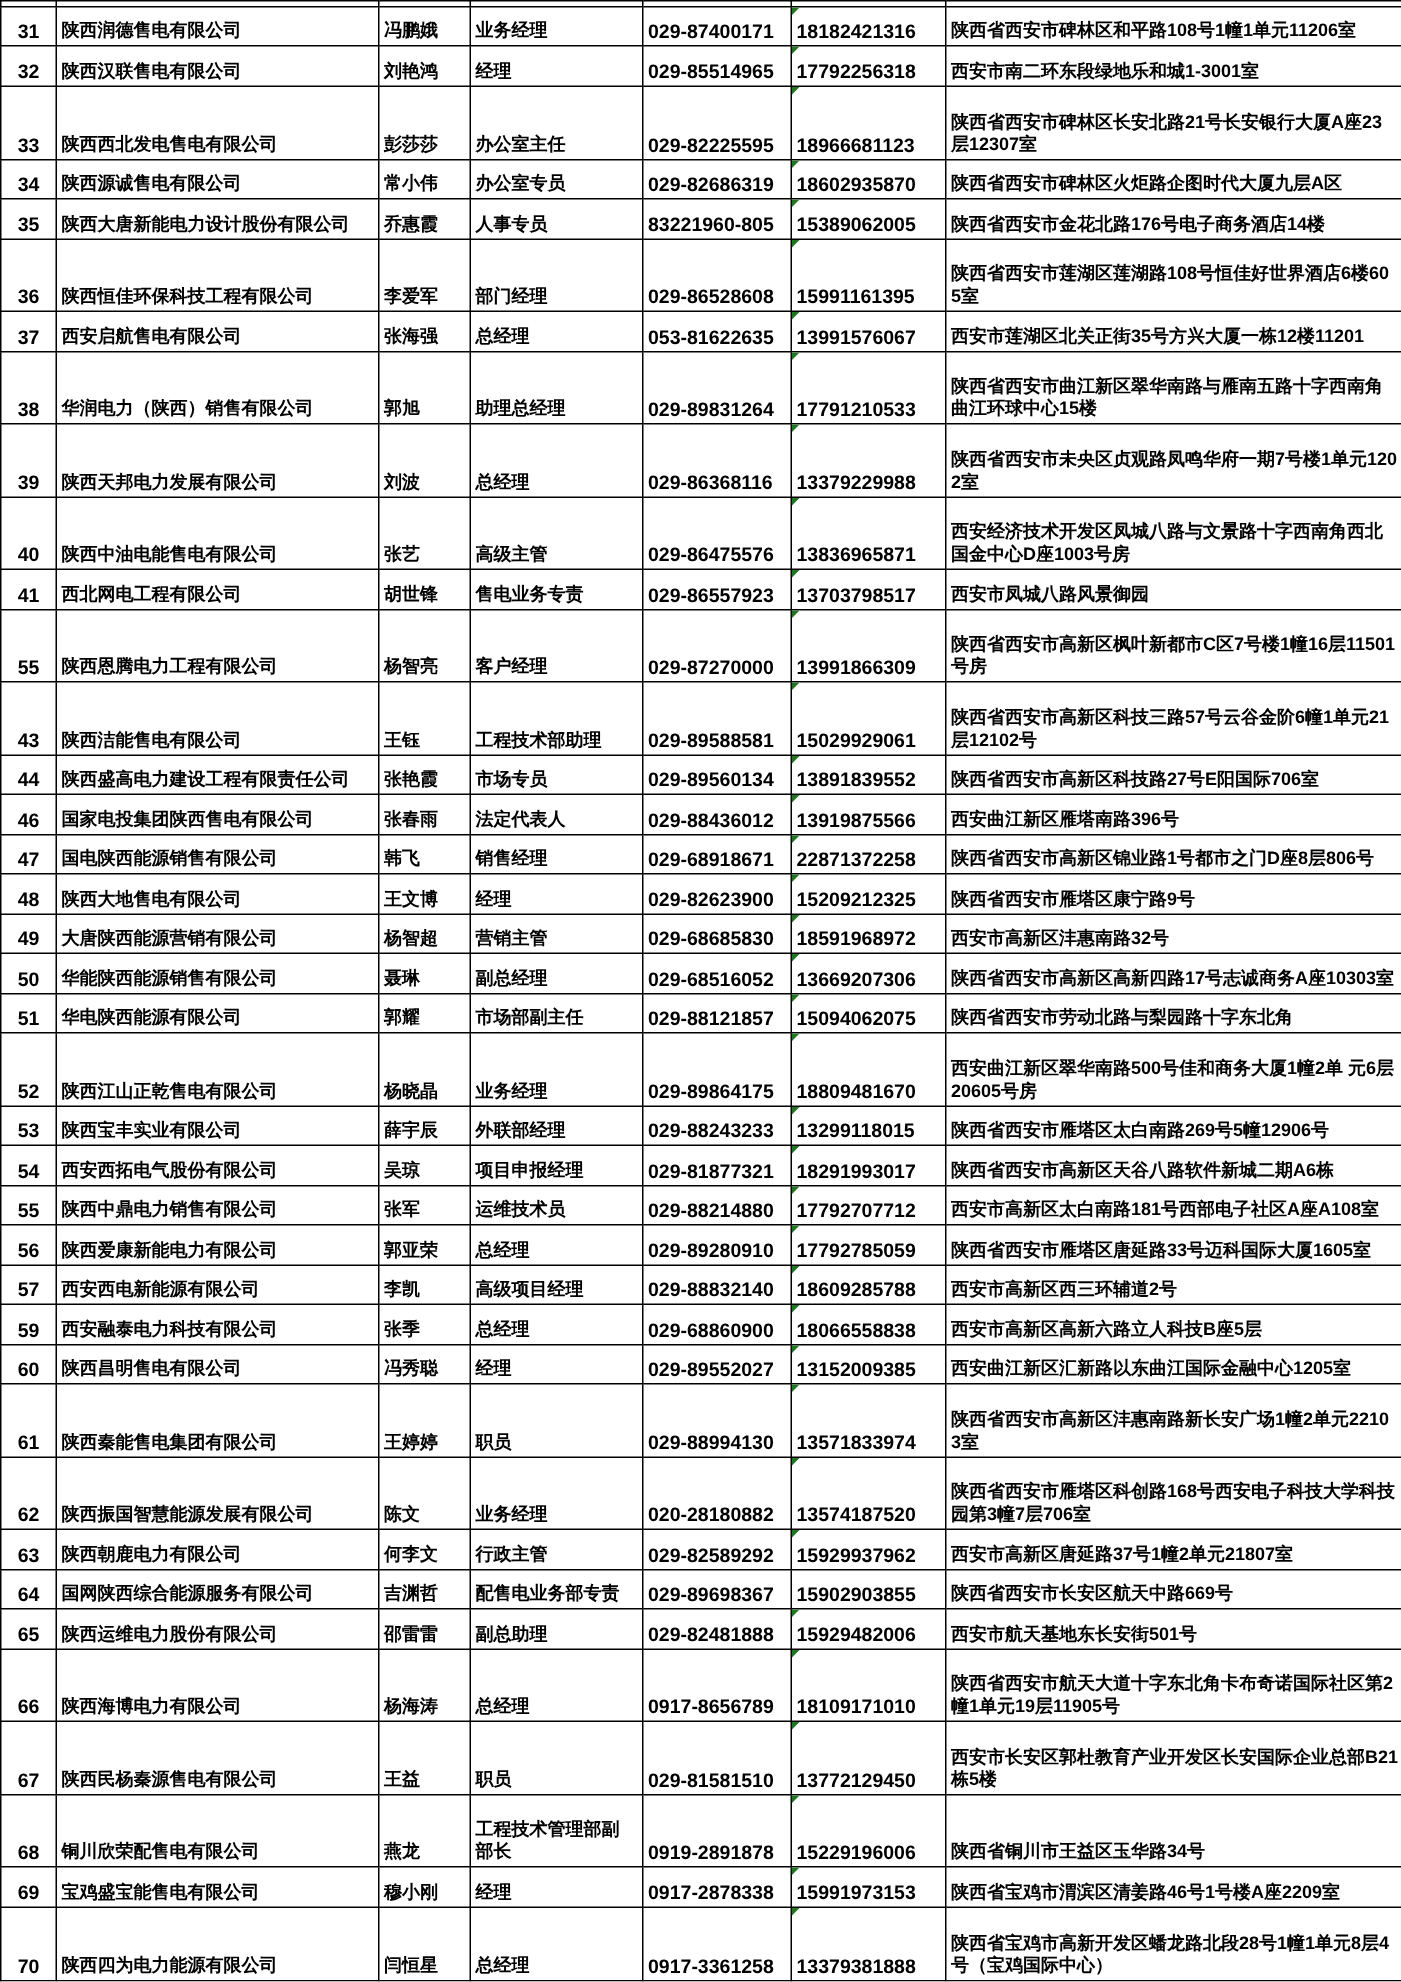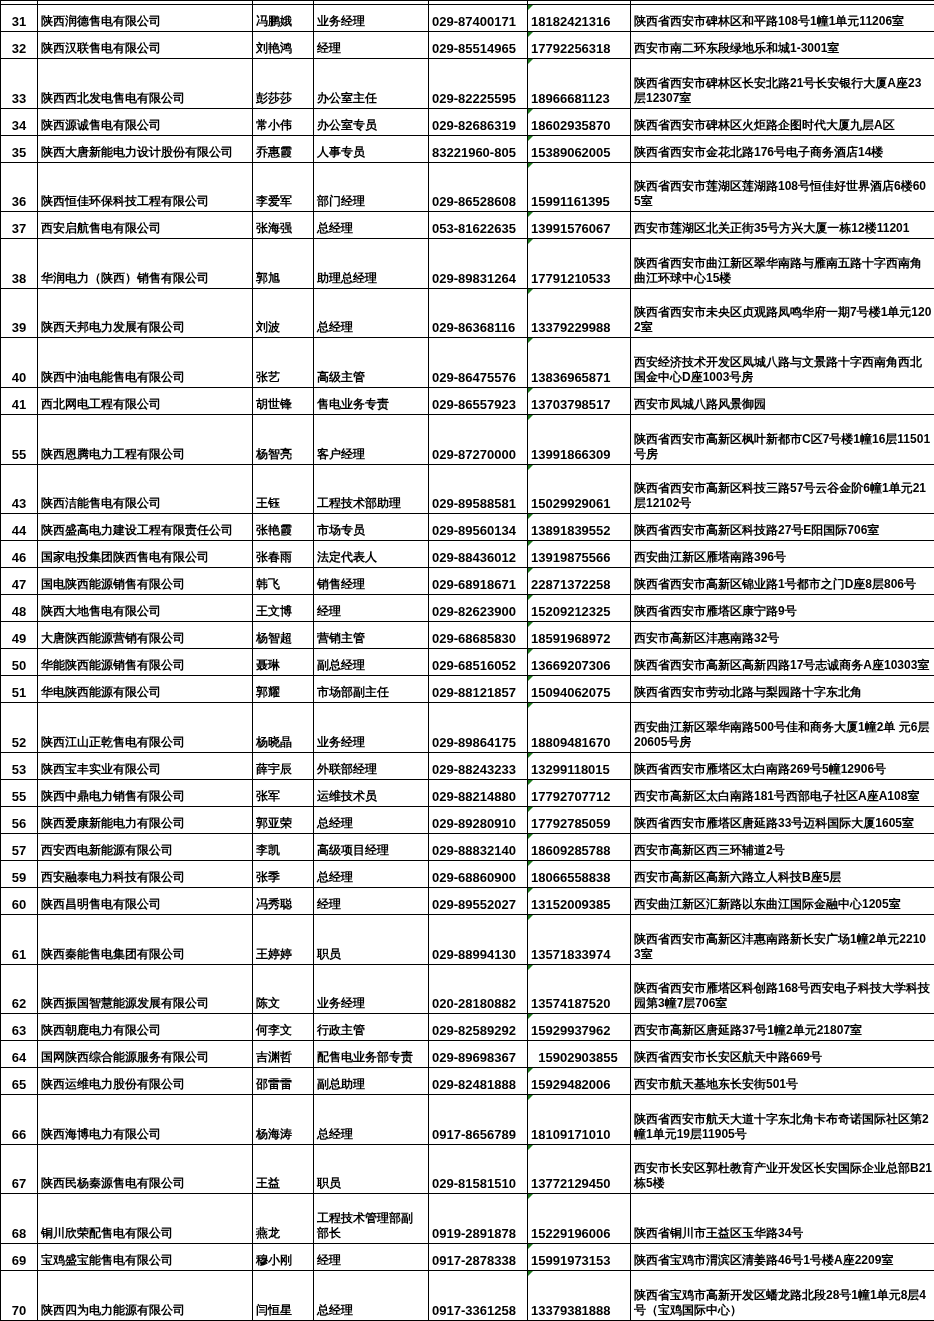--- a/index.html
+++ b/index.html
@@ -27,21 +27,21 @@
     word-break: break-all;
     position: relative;
     white-space: normal;
   }
   tr.partial td { padding: 0; height: 3px; }
   td.c-no   { text-align: center; font-size: 13px; padding: 0 0 2px 0; }
   td.c-company { white-space: nowrap; }
   td.c-contact { white-space: nowrap; }
   td.c-title   { padding-right: 8px; }
   td.c-phone, td.c-mobile { font-size: 13px; white-space: nowrap; }
-  td.c-mobile.num-right { text-align: center; padding-right: 5px; }
+  td.c-mobile.num-right { text-align: left; padding-right: 5px; }
   td.c-mobile.flagged::before {
     content: "";
     position: absolute;
     top: 0; left: 0;
     width: 0; height: 0;
     border-top: 5px solid var(--flag-green, #1d7a1d);
     border-right: 5px solid transparent;
   }
 </style>
 </head>
@@ -259,20 +259,29 @@
       <tr>
     <td class="c-no">53</td>
     <td class="c-company">陕西宝丰实业有限公司</td>
     <td class="c-contact">薛宇辰</td>
     <td class="c-title">外联部经理</td>
     <td class="c-phone">029-88243233</td>
     <td class="c-mobile flagged">13299118015</td>
     <td class="c-address">陕西省西安市雁塔区太白南路269号5幢12906号</td>
   </tr>
       <tr>
+    <td class="c-no">54</td>
+    <td class="c-company">西安西拓电气股份有限公司</td>
+    <td class="c-contact">吴琼</td>
+    <td class="c-title">项目申报经理</td>
+    <td class="c-phone">029-81877321</td>
+    <td class="c-mobile flagged">18291993017</td>
+    <td class="c-address">陕西省西安市高新区天谷八路软件新城二期A6栋</td>
+  </tr>
+      <tr>
     <td class="c-no">55</td>
     <td class="c-company">陕西中鼎电力销售有限公司</td>
     <td class="c-contact">张军</td>
     <td class="c-title">运维技术员</td>
     <td class="c-phone">029-88214880</td>
     <td class="c-mobile flagged">17792707712</td>
     <td class="c-address">西安市高新区太白南路181号西部电子社区A座A108室</td>
   </tr>
       <tr>
     <td class="c-no">56</td>

